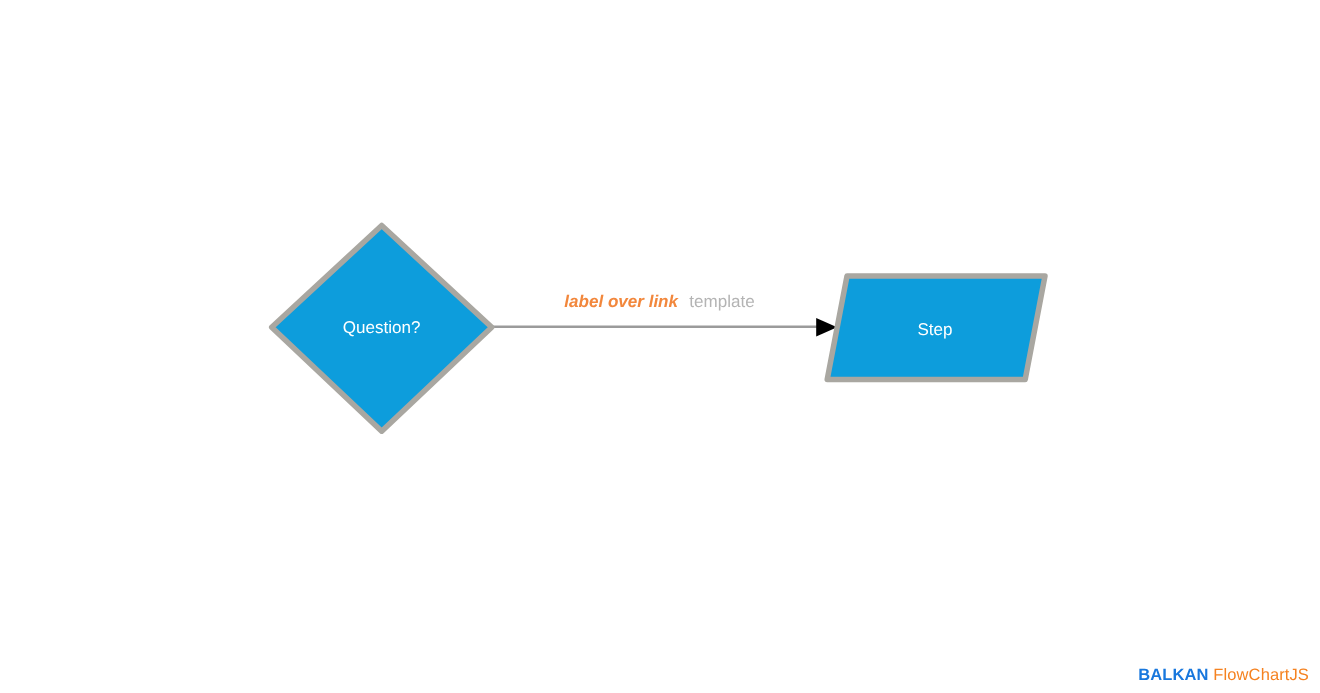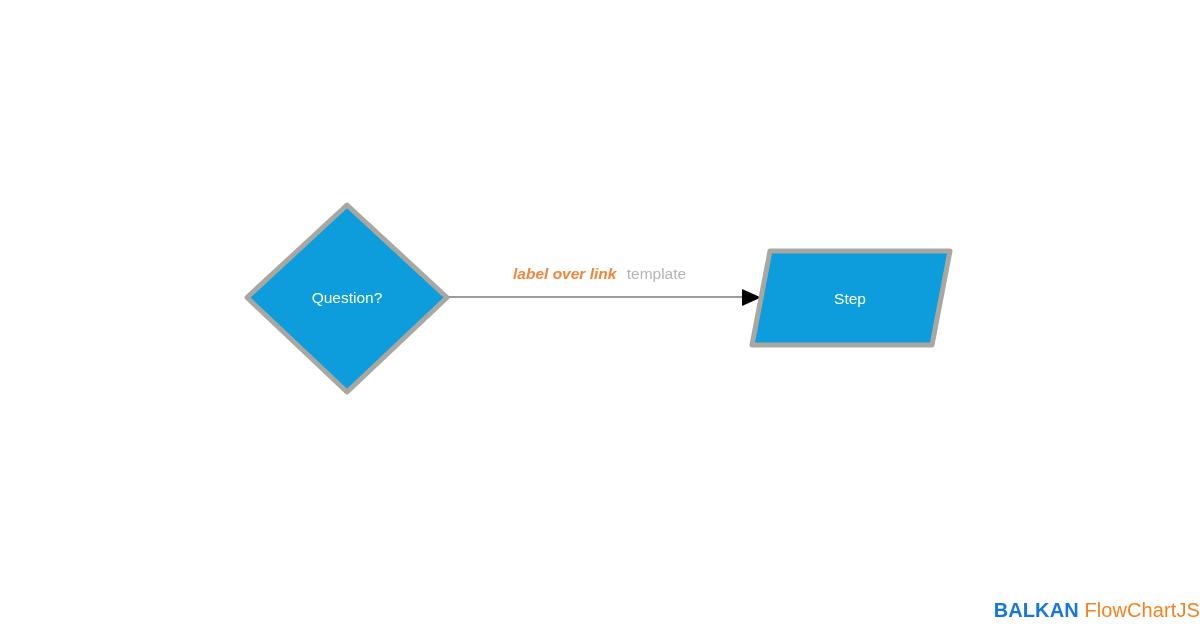--- a/index.html
+++ b/index.html
@@ -41,24 +41,24 @@
   .link-label-strong {
     fill: #f2873c;
     font-style: italic;
     font-weight: 600;
   }
   .link-label-plain {
     fill: #b4b4b4;
   }
   .watermark {
     position: absolute;
-    right: 0;
+    right: 10px;
     bottom: 8px;
     font-family: "Liberation Sans", sans-serif;
-    font-size: 20px;
+    font-size: 15px;
     letter-spacing: 0.1px;
     white-space: nowrap;
   }
   .watermark .wm-balkan {
     color: #1877dd;
     font-weight: bold;
   }
   .watermark .wm-product {
     color: #f58220;
   }

